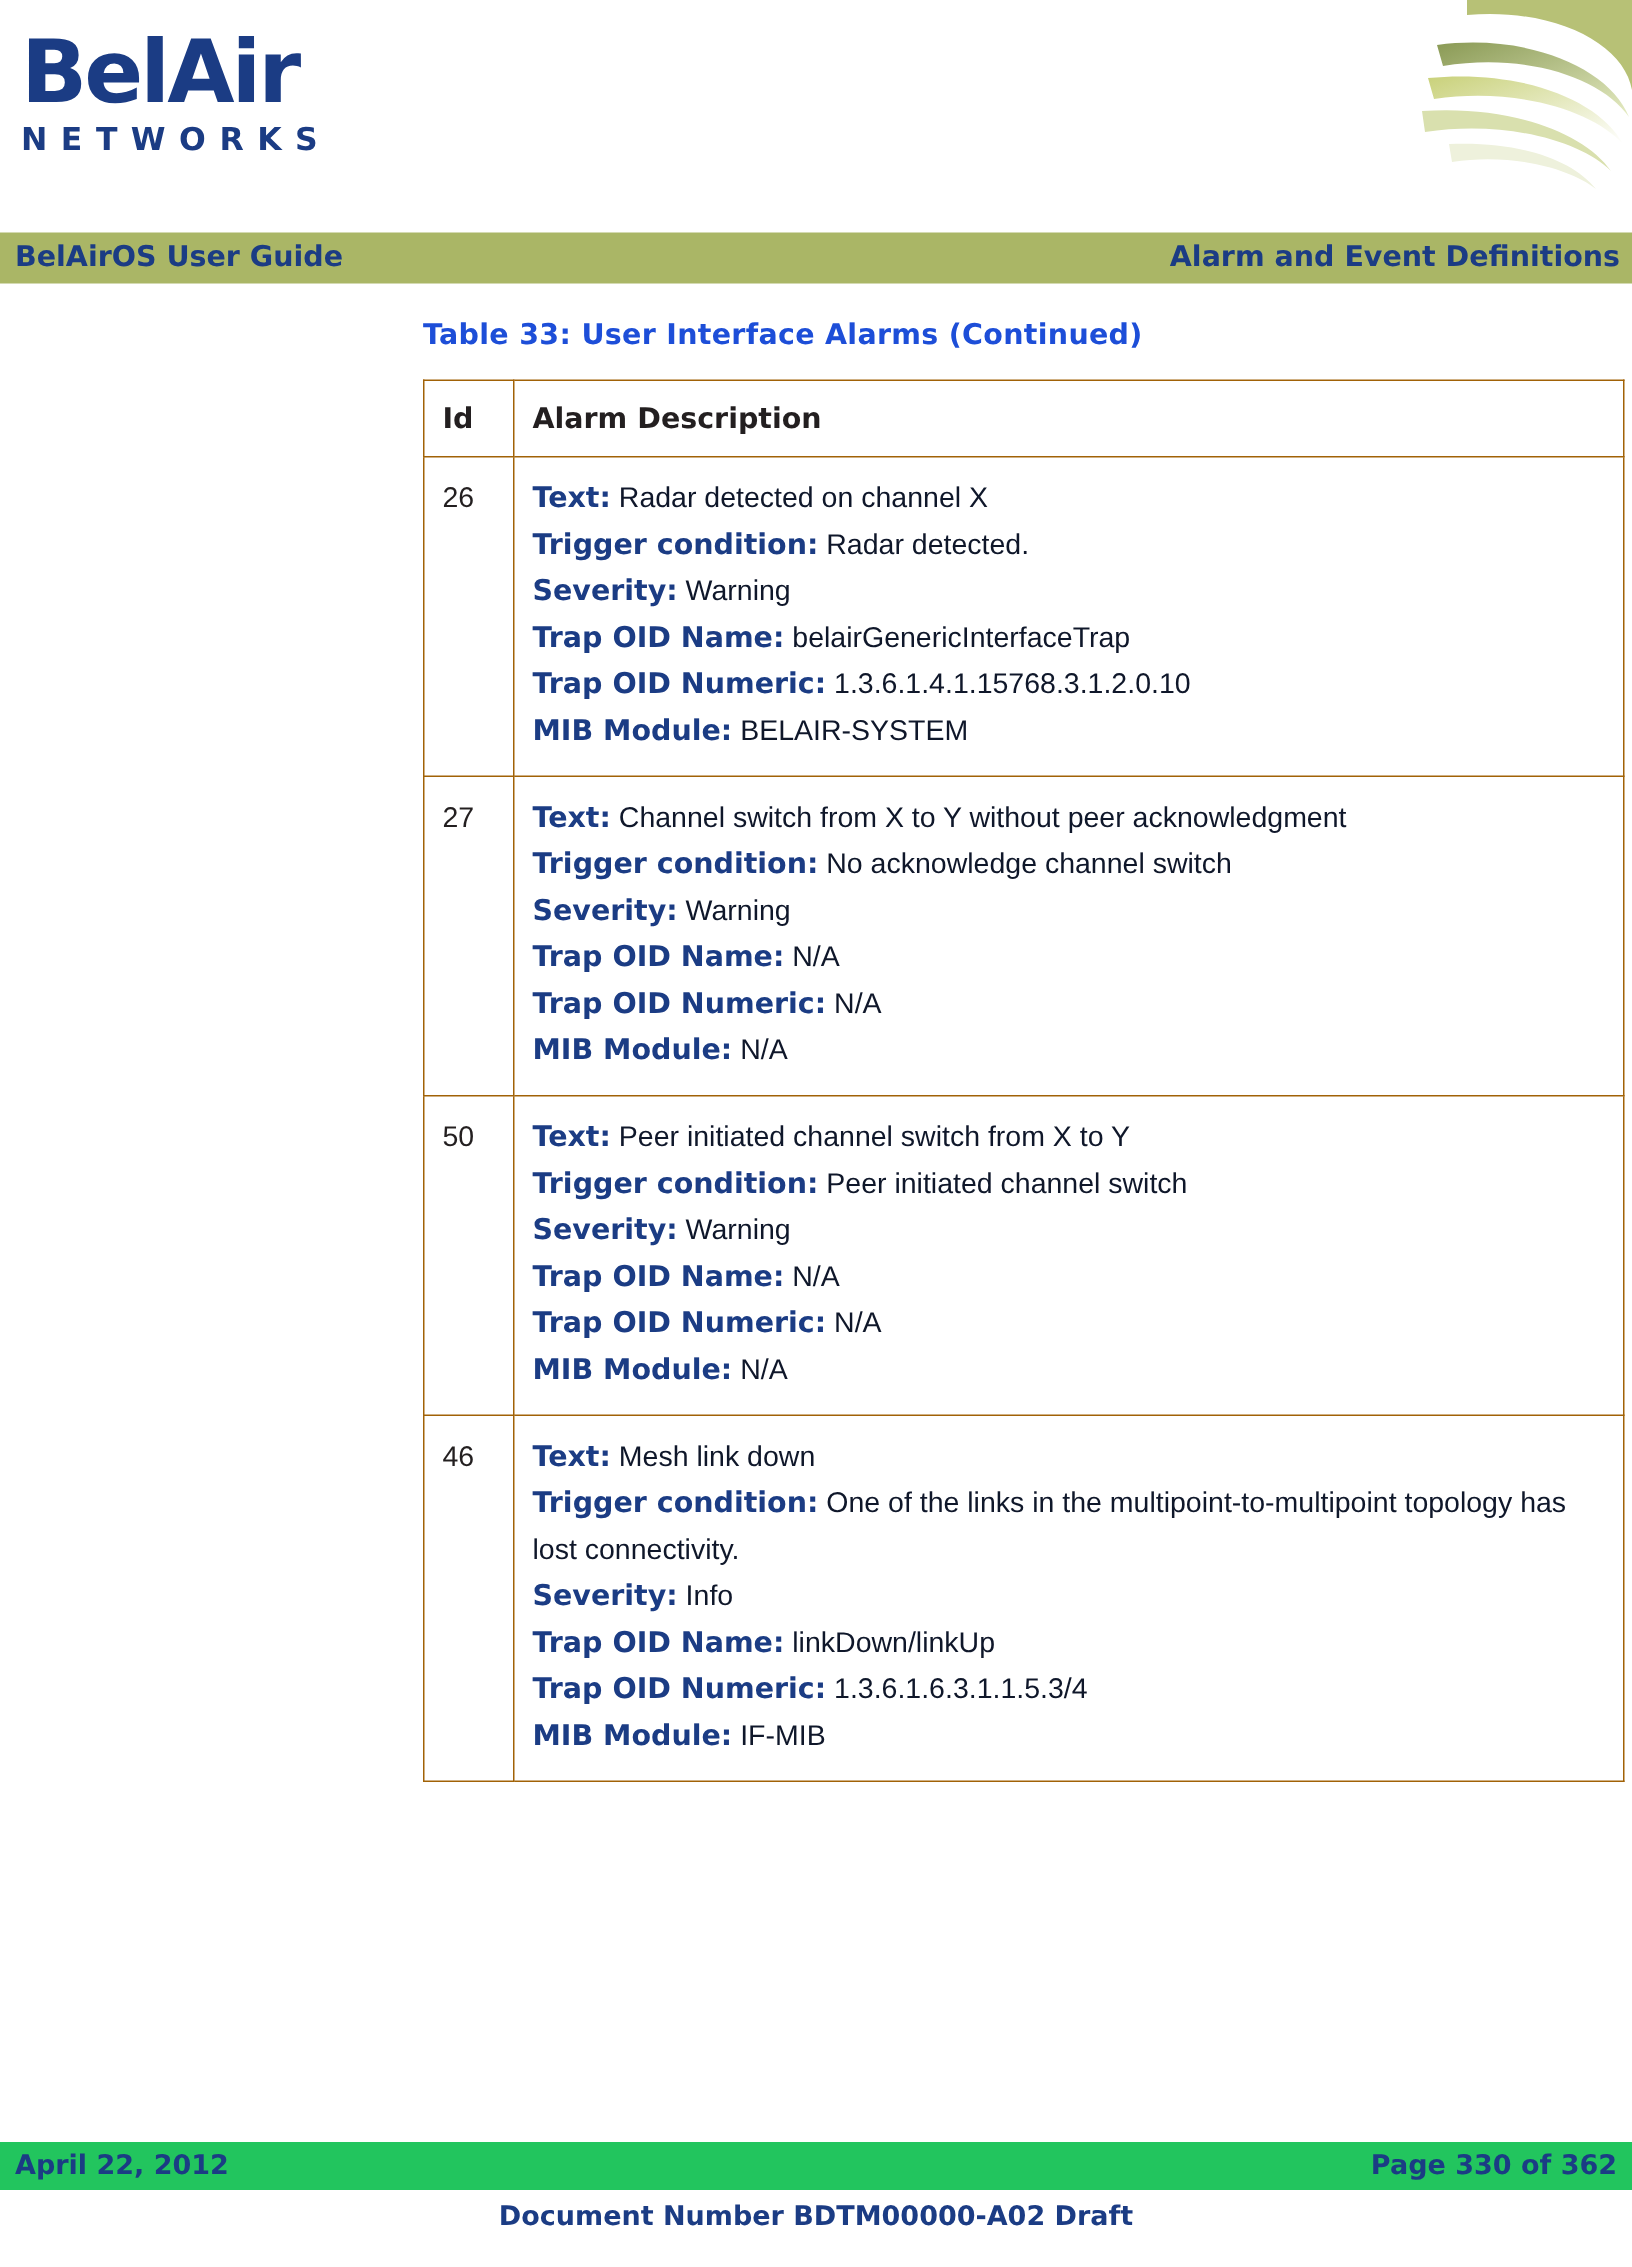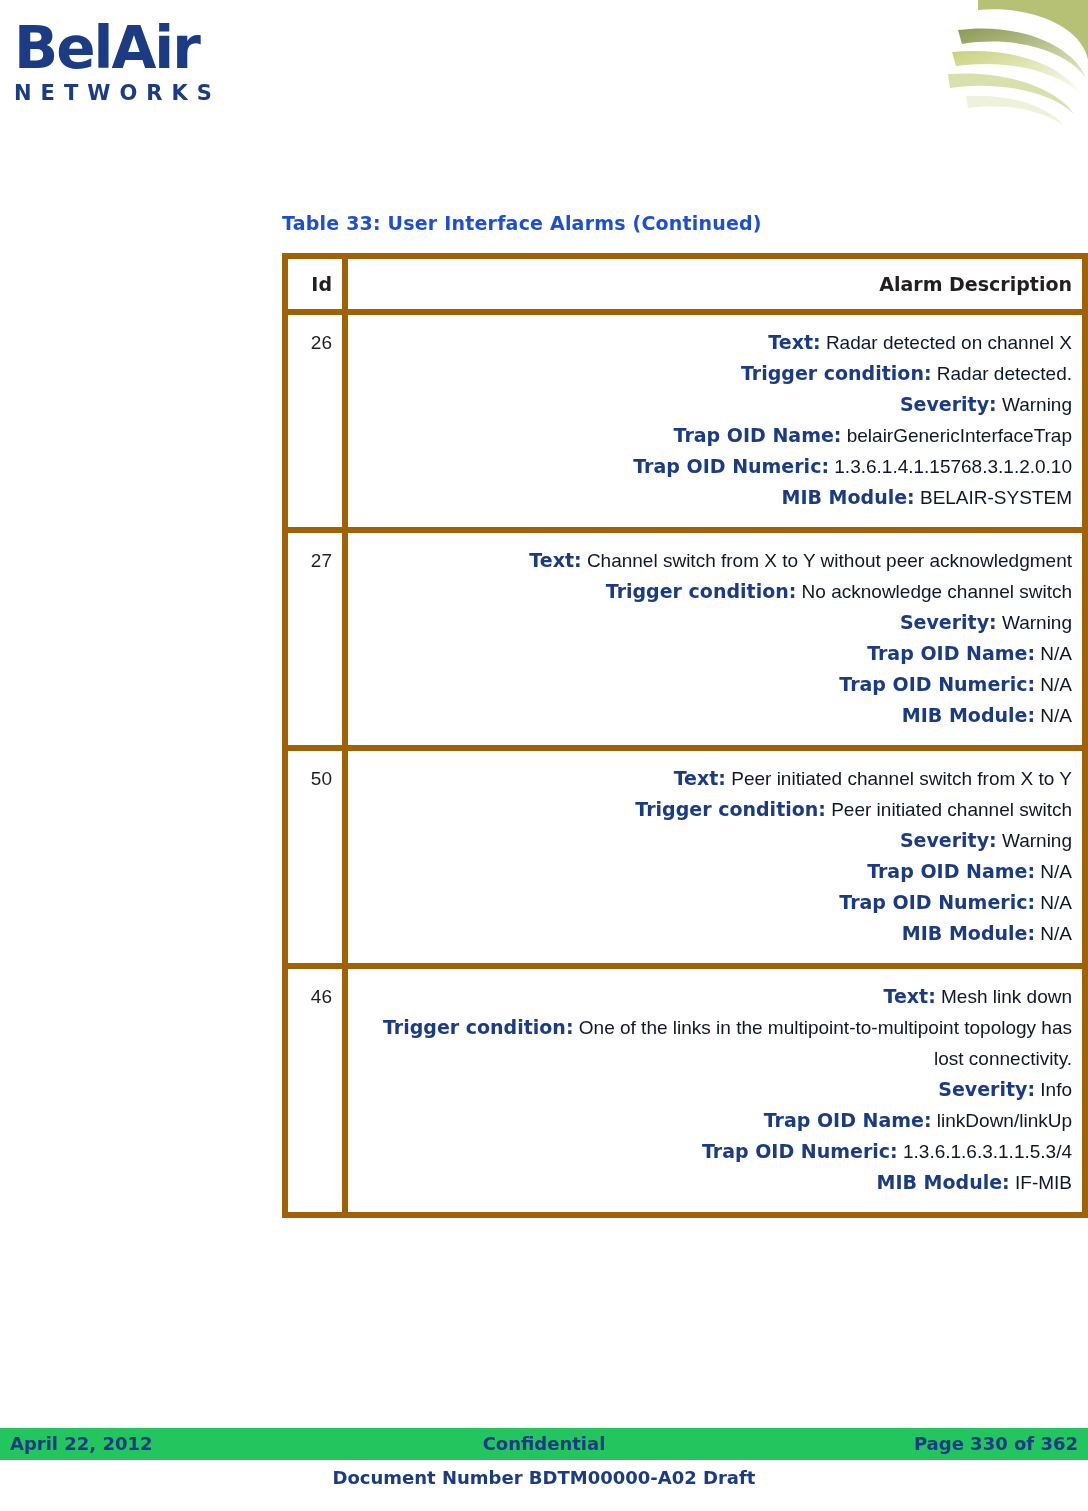--- a/index.html
+++ b/index.html
@@ -97,27 +97,27 @@
   
   table.alarm-table {
     position: absolute;
     left: 282px;
     top: 253px;
     width: 800px;
     border-collapse: collapse;
     table-layout: fixed;
   }
   table.alarm-table td, table.alarm-table th {
-    border: 6px solid #a16207;
+    border: 1px solid #a16207;
     vertical-align: top;
     padding: 12px 10px 14px 12px;
     font-size: 19px;
     color: #231f20;
     font-weight: normal;
-    text-align: right;
+    text-align: left;
     line-height: 31px;
   }
   table.alarm-table th {
     font-family: "DejaVu Sans", sans-serif;
     font-weight: bold;
     font-size: 19px;
     padding-top: 13px;
     padding-bottom: 13px;
     line-height: 24px;
   }
@@ -213,20 +213,24 @@
         <stop offset="100%" stop-color="#e6ecc4"></stop>
       </linearGradient>
     </defs>
     <path d="M30 10 C90 5, 135 30, 140 60 L140 0 L30 0 Z" fill="#b7c176"></path>
     <path d="M10 30 C70 22, 125 45, 138 78 C120 52, 70 35, 14 44 Z" fill="url(#g2)"></path>
     <path d="M4 52 C65 46, 118 66, 134 96 C114 74, 64 58, 8 66 Z" fill="url(#g1)"></path>
     <path d="M0 74 C58 70, 108 88, 126 114 C106 94, 56 80, 2 88 Z" fill="#d9e0ae"></path>
     <path d="M18 96 C64 94, 100 106, 116 126 C98 112, 60 102, 20 108 Z" fill="#eef1dc"></path>
   </svg>
 
+  <div class="header-bar">
+    <div class="header-left">BelAirOS User Guide</div>
+    <div class="header-right">Alarm and Event Definitions</div>
+  </div>
 
   <div class="table-caption">Table 33: User Interface Alarms  (Continued)</div>
 
   <table class="alarm-table">
     <colgroup>
       <col class="col-id">
       <col class="col-desc">
     </colgroup>
     <thead>
       <tr>
@@ -277,18 +281,17 @@
             <div class="row-line"><span class="lbl">Trap OID Name:</span> <span class="val">linkDown/linkUp</span></div>
             <div class="row-line"><span class="lbl">Trap OID Numeric:</span> <span class="val">1.3.6.1.6.3.1.1.5.3/4</span></div>
             <div class="row-line"><span class="lbl">MIB Module:</span> <span class="val">IF-MIB</span></div>
           </td>
         </tr>
       </tbody>
   </table>
 
   <div class="footer-bar">
     <div class="footer-left">April 22, 2012</div>
-    <div class="footer-center">Confidential</div>
     <div class="footer-right">Page 330 of 362</div>
   </div>
   <div class="doc-number">Document Number BDTM00000-A02 Draft</div>
 
 </div>
 
 </body></html>

